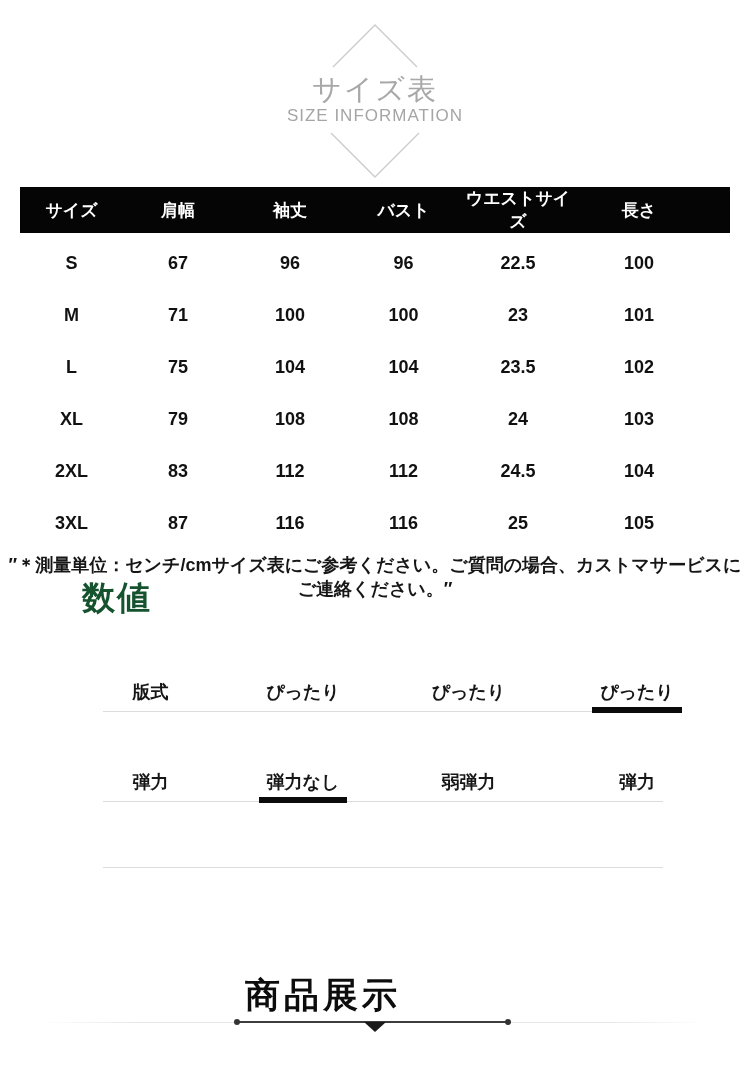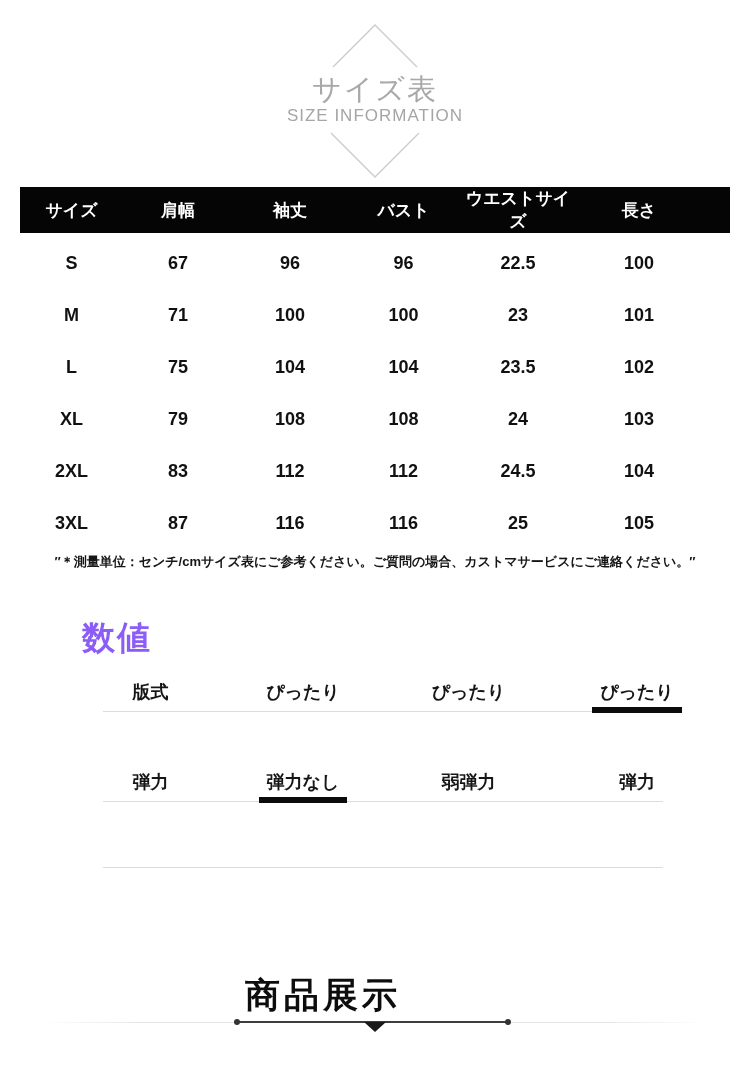--- a/index.html
+++ b/index.html
@@ -34,26 +34,26 @@
   .trow .cell.last{padding-right:28px;}
   .thead{
     position:absolute;top:187px;left:20px;width:710px;height:46px;
     background:#050505;color:#ffffff;font-size:17px;font-weight:bold;
   }
   .tbody{position:absolute;top:237px;left:20px;width:710px;}
   .tbody .trow{height:52px;font-size:18px;font-weight:bold;color:#111111;}
   
   .note{
     position:absolute;top:553px;left:0;width:750px;
-    text-align:center;font-size:13px;font-weight:bold;color:#161616;
+    text-align:center;font-size:18px;font-weight:bold;color:#161616;
   }
   
   .numeric-heading{
-    position:absolute;top:616px;left:82px;
-    font-size:33px;font-weight:bold;color:#8b5cf6;letter-spacing:2px;
+    position:absolute;top:576px;left:82px;
+    font-size:33px;font-weight:bold;color:#14532d;letter-spacing:2px;
   }
   .attr-row{position:absolute;left:103px;width:560px;}
   .attr-row.r0{top:680px;}
   .attr-row.r1{top:770px;}
   .attr-row.r2{top:860px;}
   .attr-cells{
     display:grid;
     grid-template-columns:95px 114px 121px 120px 110px;
     height:24px;align-items:center;gap:48px;
   }

